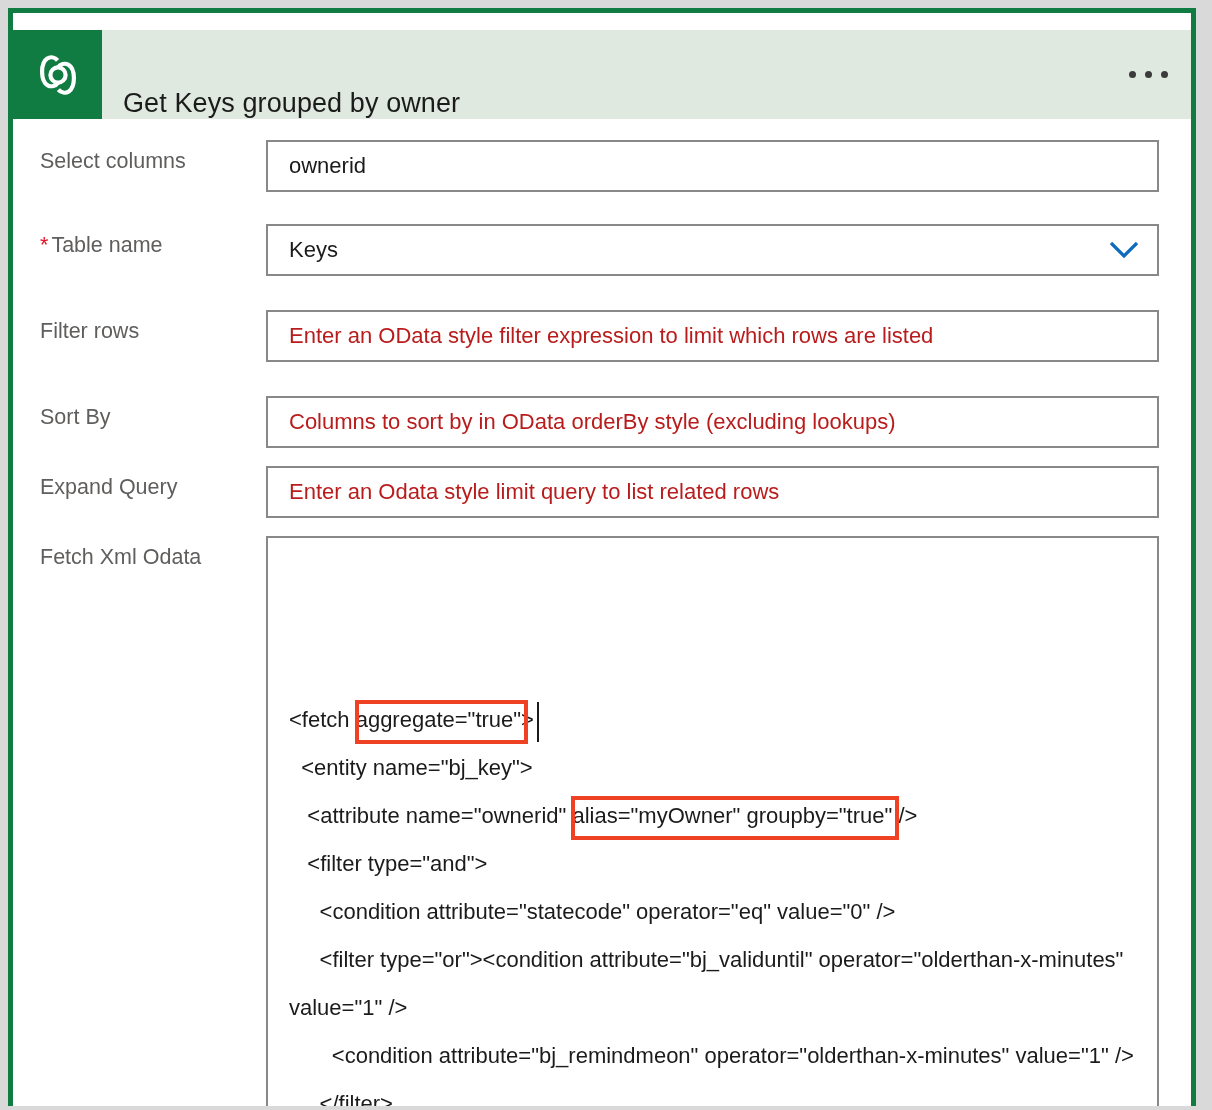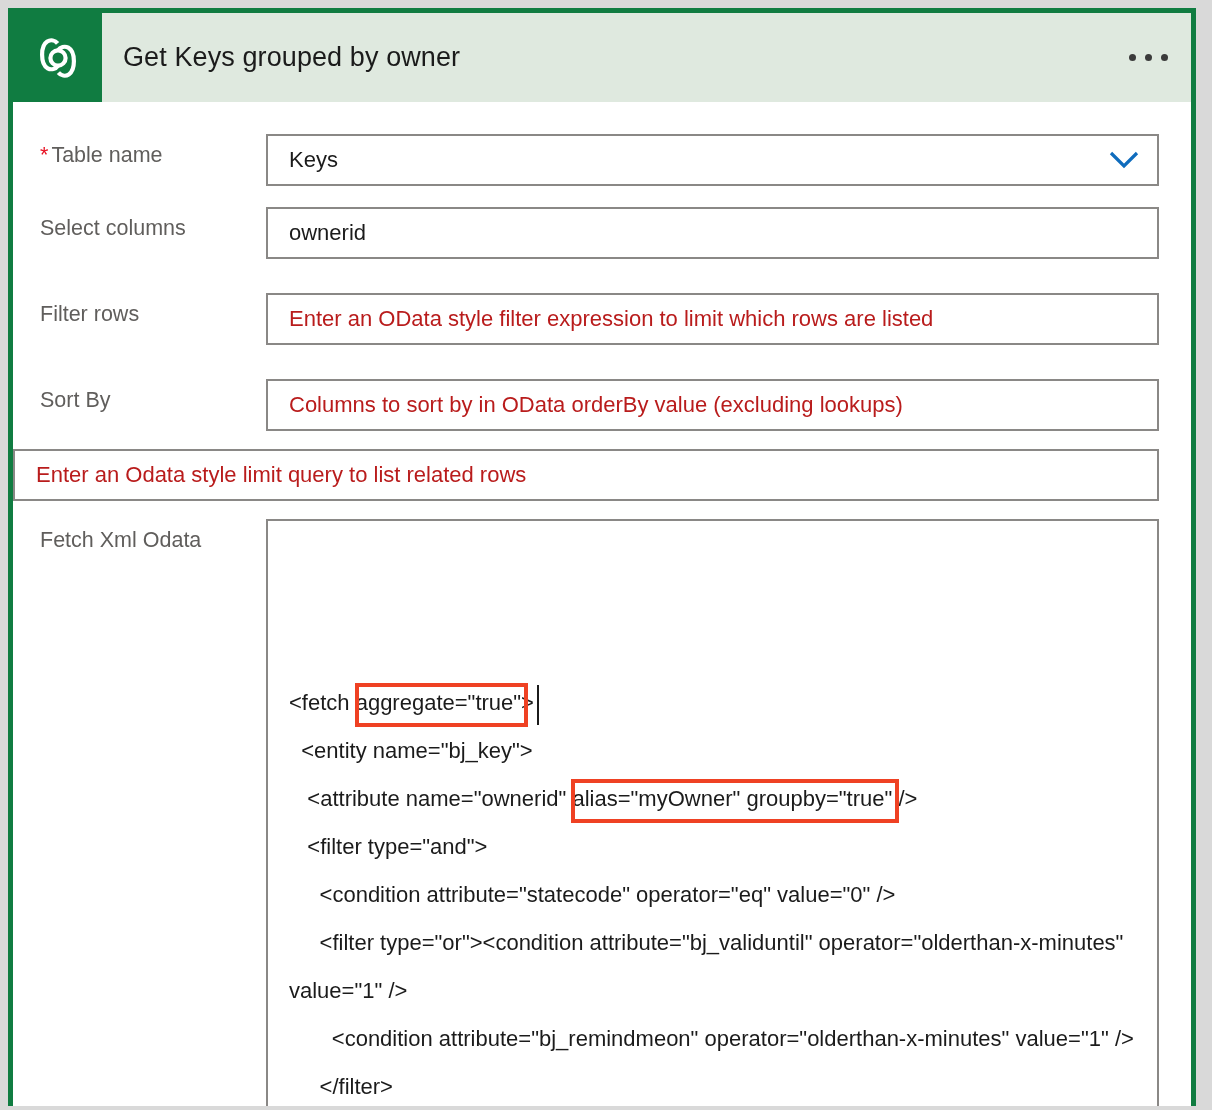--- a/index.html
+++ b/index.html
@@ -34,21 +34,22 @@
     background: #ffffff;
     overflow: hidden;
   }
 
   
   .card-header {
     position: relative;
     height: 89px;
     background: #dfe9df;
     display: flex;
-    align-items: center;
+    align-items: flex-end;
+    margin-top: 17px;
   }
   .app-icon {
     width: 89px;
     height: 89px;
     flex: 0 0 89px;
     background: #107c41;
     display: flex;
     align-items: center;
     justify-content: center;
   }
@@ -189,64 +190,65 @@
 
       <div class="more-menu">
         <span class="dot"></span>
         <span class="dot"></span>
         <span class="dot"></span>
       </div>
     </div>
 
     <div class="form">
 
+      <div class="row" style="margin-top:21px;">
+        <div class="row-label">Select columns</div>
+        <div class="row-field">
+          <div class="input-box">
+            <span class="val">ownerid</span>
+          </div>
+        </div>
+      </div>
+
       <div class="row" style="margin-top:32px;">
         <div class="row-label">
           <span class="req-star">*</span><span>Table name</span>
         </div>
         <div class="row-field">
           <div class="input-box">
             <span class="val">Keys</span>
             <span class="chevron">
               <svg width="30" height="18" viewBox="0 0 30 18" aria-hidden="true">
                 <path d="M2 2 L15 15 L28 2" fill="none" stroke="#0f6cbd" stroke-width="3.2"></path>
               </svg>
             </span>
           </div>
         </div>
       </div>
 
-      <div class="row" style="margin-top:21px;">
-        <div class="row-label">Select columns</div>
-        <div class="row-field">
-          <div class="input-box">
-            <span class="val">ownerid</span>
-          </div>
-        </div>
-      </div>
-
       <div class="row" style="margin-top:34px;">
         <div class="row-label">Filter rows</div>
         <div class="row-field">
           <div class="input-box">
             <span class="ph">Enter an OData style filter expression to limit which rows are listed</span>
           </div>
         </div>
       </div>
 
       <div class="row" style="margin-top:34px;">
         <div class="row-label">Sort By</div>
         <div class="row-field">
           <div class="input-box">
-            <span class="ph">Columns to sort by in OData orderBy value (excluding lookups)</span>
+            <span class="ph">Columns to sort by in OData orderBy style (excluding lookups)</span>
           </div>
         </div>
       </div>
 
       <div class="row" style="margin-top:18px;">
+        <div class="row-label">Expand Query</div>
         <div class="row-field">
           <div class="input-box">
             <span class="ph">Enter an Odata style limit query to list related rows</span>
           </div>
         </div>
       </div>
 
       <div class="row" style="margin-top:18px;">
         <div class="row-label">Fetch Xml Odata</div>
         <div class="row-field">

